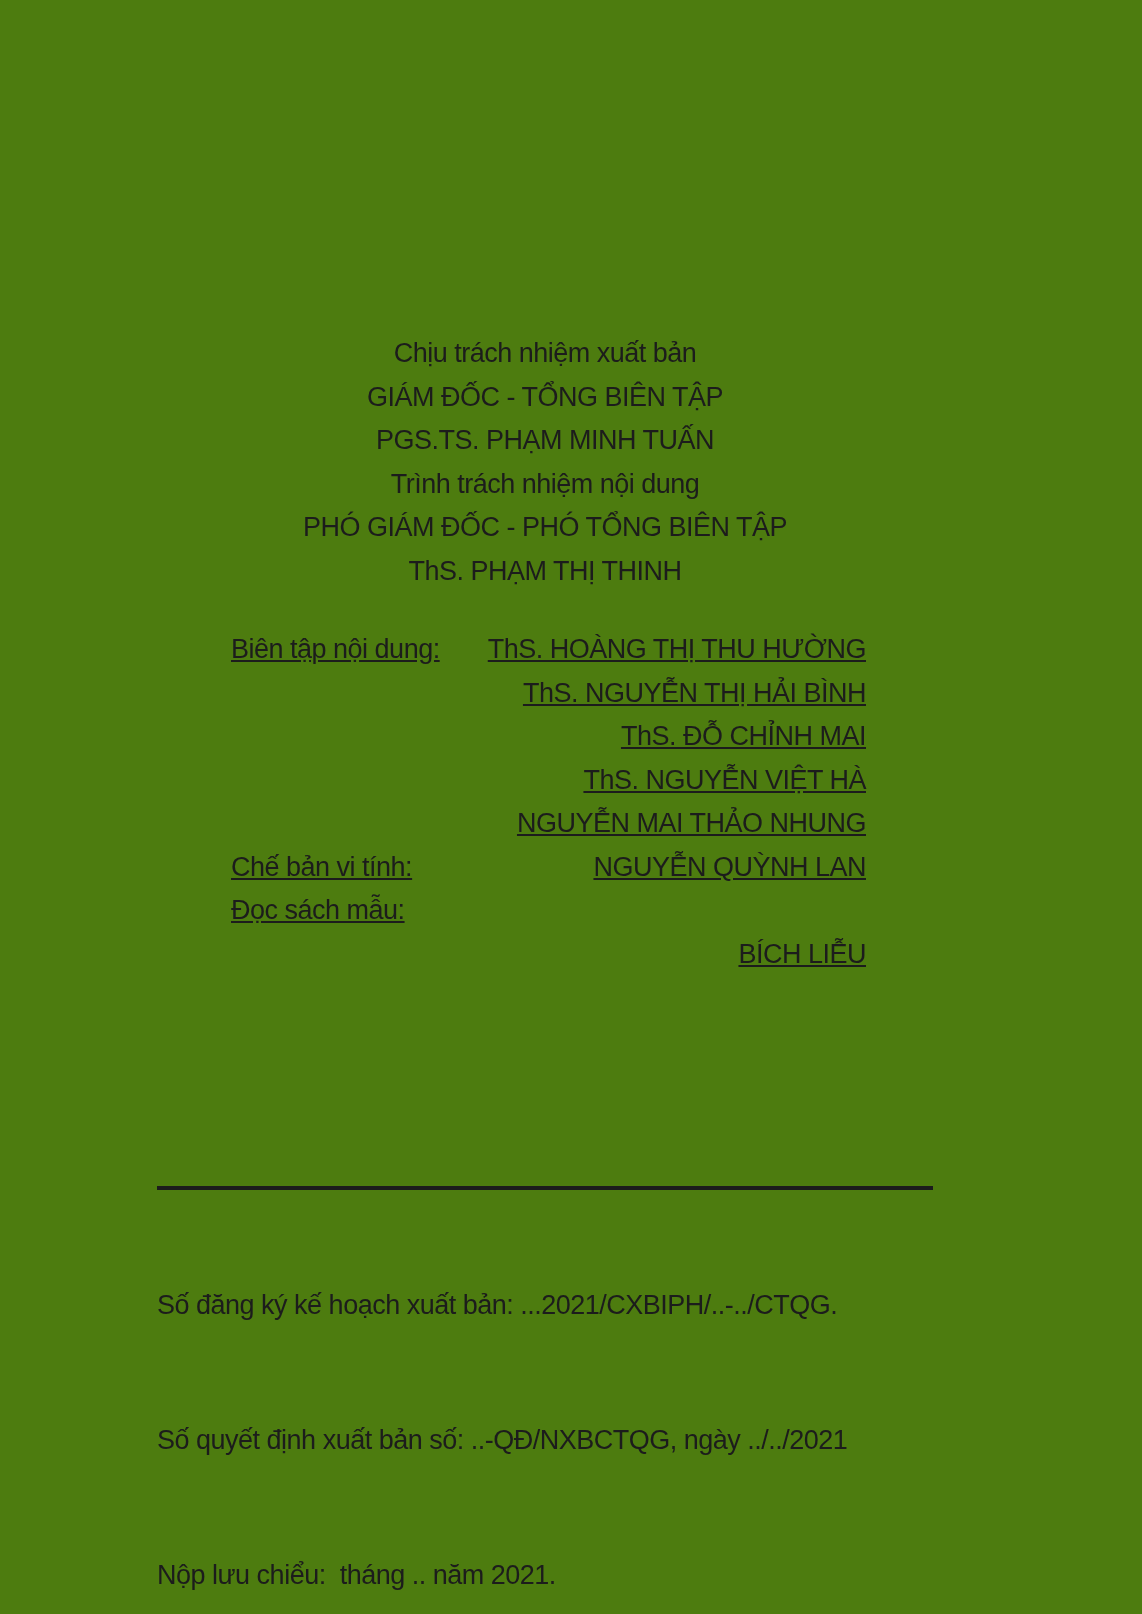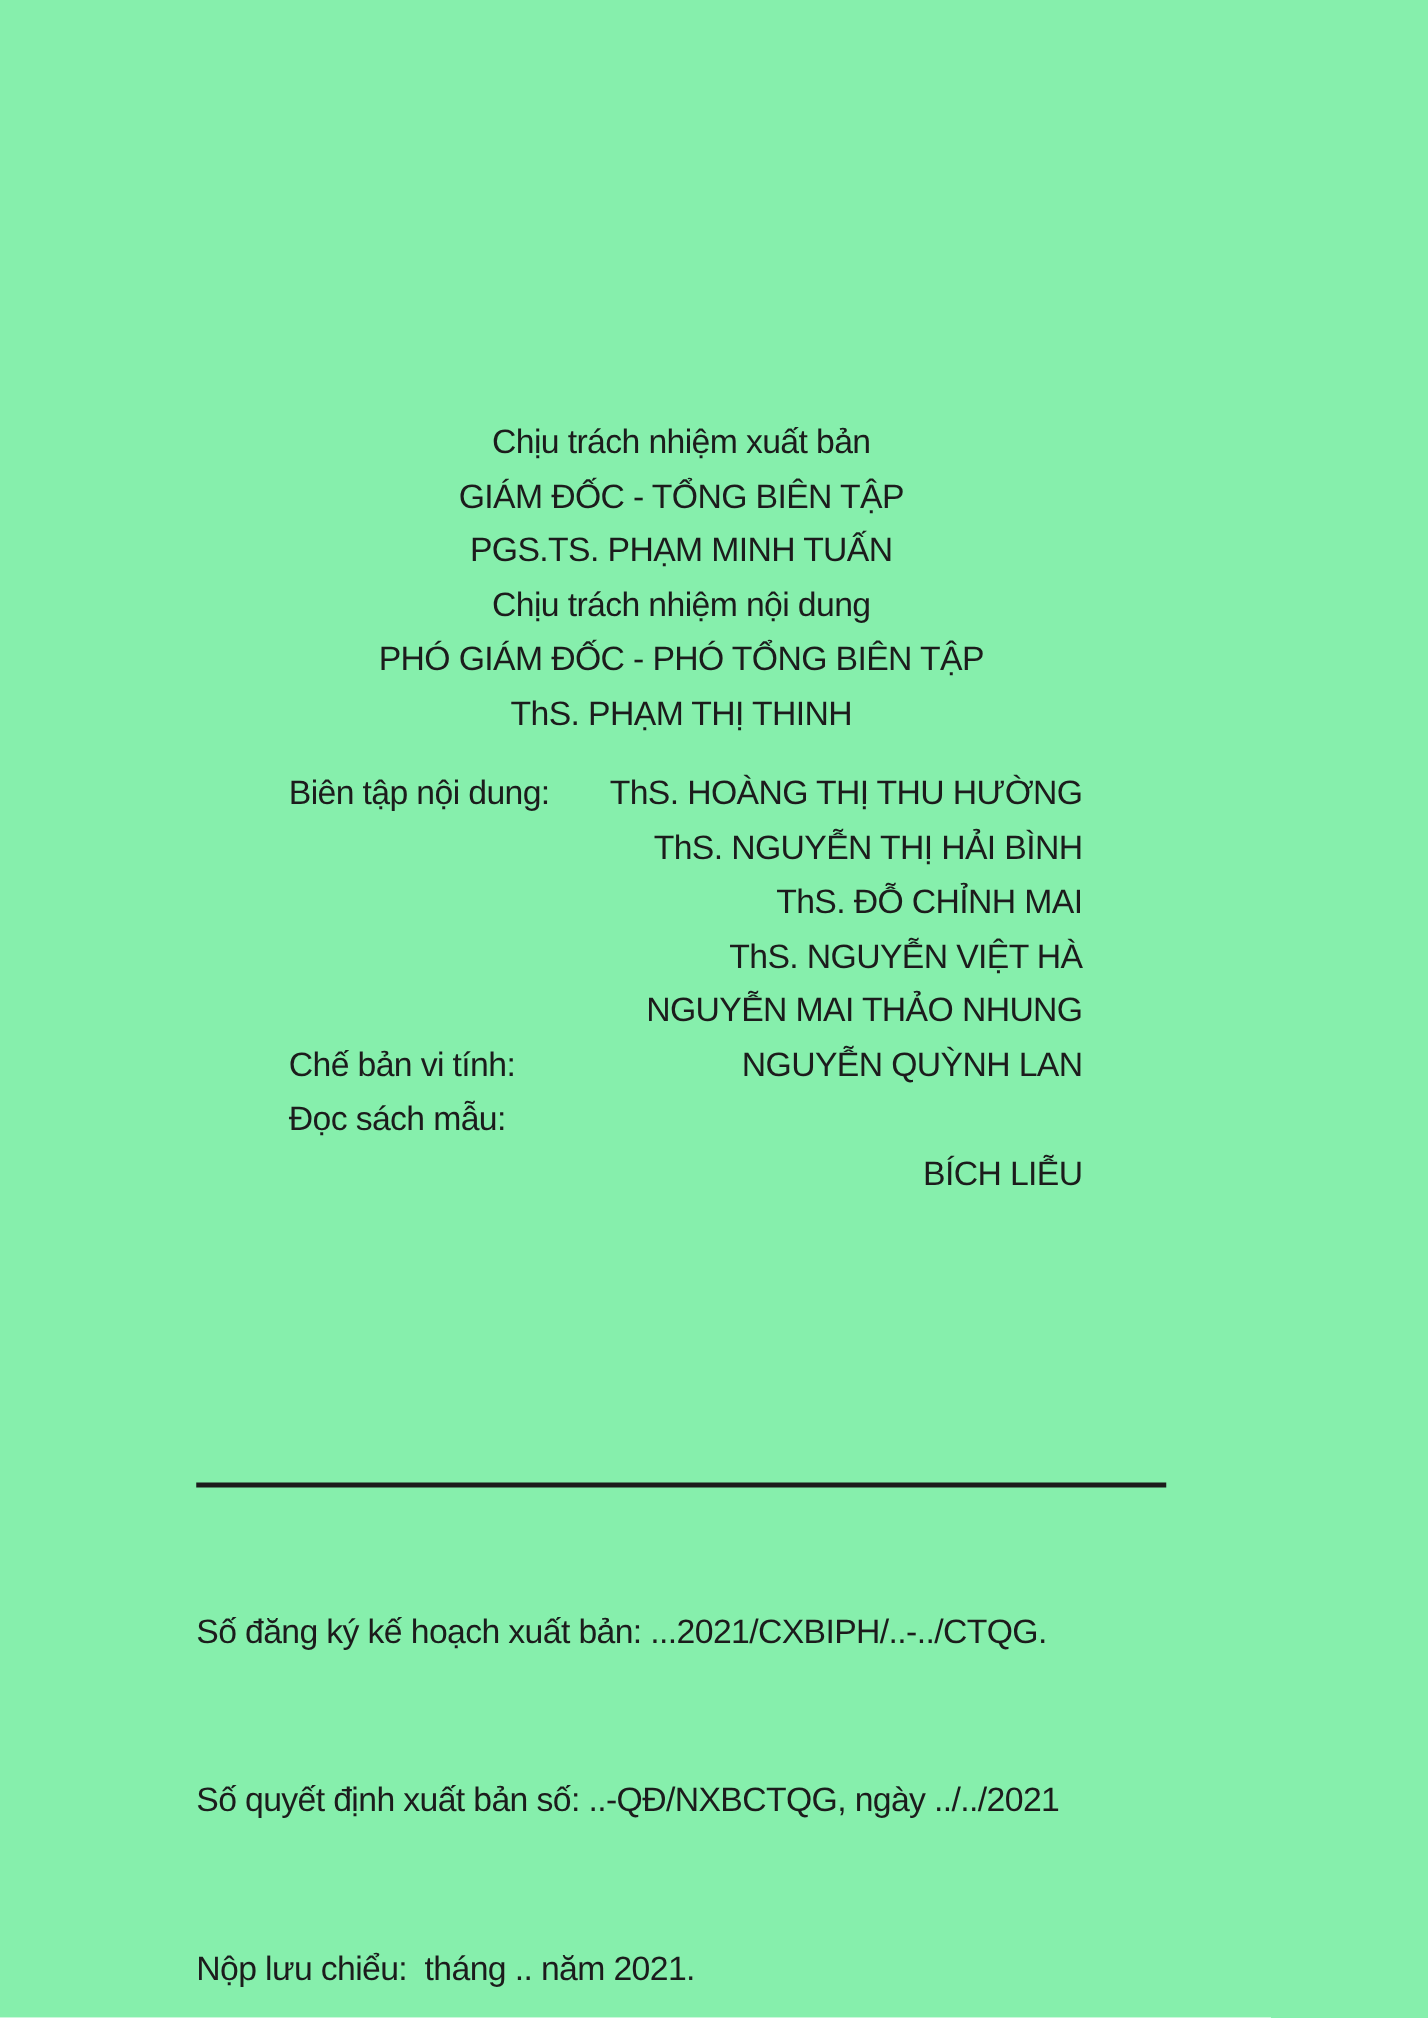--- a/index.html
+++ b/index.html
@@ -1,42 +1,43 @@
 <!DOCTYPE html>
 <html><head>
 <meta charset="utf-8">
 <style>
   * { margin: 0; padding: 0; box-sizing: border-box; }
   html, body { background: #ffffff; }
   .page {
     position: relative;
     width: 1142px;
     height: 1614px;
-    background: #86efac;
+    background: #4d7c0f;
     font-family: "Liberation Sans", "DejaVu Sans", sans-serif;
     color: #1c1c1c;
     font-size: 27px;
     letter-spacing: -0.5px;
     overflow: hidden;
   }
   .responsibility {
     position: absolute;
     left: 157px;
     top: 332px;
     width: 776px;
     text-align: center;
     line-height: 43.5px;
     white-space: nowrap;
   }
   .credits {
     position: absolute;
     left: 231px;
-    top: 613px;
+    top: 628px;
     width: 635px;
     line-height: 43.5px;
+    text-decoration: underline;
   }
   .credit-row {
     display: flex;
     align-items: baseline;
     white-space: nowrap;
   }
   .credit-name { margin-left: auto; }
   .rule {
     position: absolute;
     left: 157px;
@@ -56,21 +57,21 @@
 </style>
 </head>
 <body>
 
 <div class="page">
 
   <div class="responsibility">
     <div>Chịu trách nhiệm xuất bản</div>
     <div>GIÁM ĐỐC - TỔNG BIÊN TẬP</div>
     <div>PGS.TS. PHẠM MINH TUẤN</div>
-    <div>Chịu trách nhiệm nội dung</div>
+    <div>Trình trách nhiệm nội dung</div>
     <div>PHÓ GIÁM ĐỐC - PHÓ TỔNG BIÊN TẬP</div>
     <div>ThS. PHẠM THỊ THINH</div>
   </div>
 
   <div class="credits">
     <div class="credit-row">
       <span class="credit-label">Biên tập nội dung:</span>
       <span class="credit-name">ThS. HOÀNG THỊ THU HƯỜNG</span>
     </div>
     <div class="credit-row">

